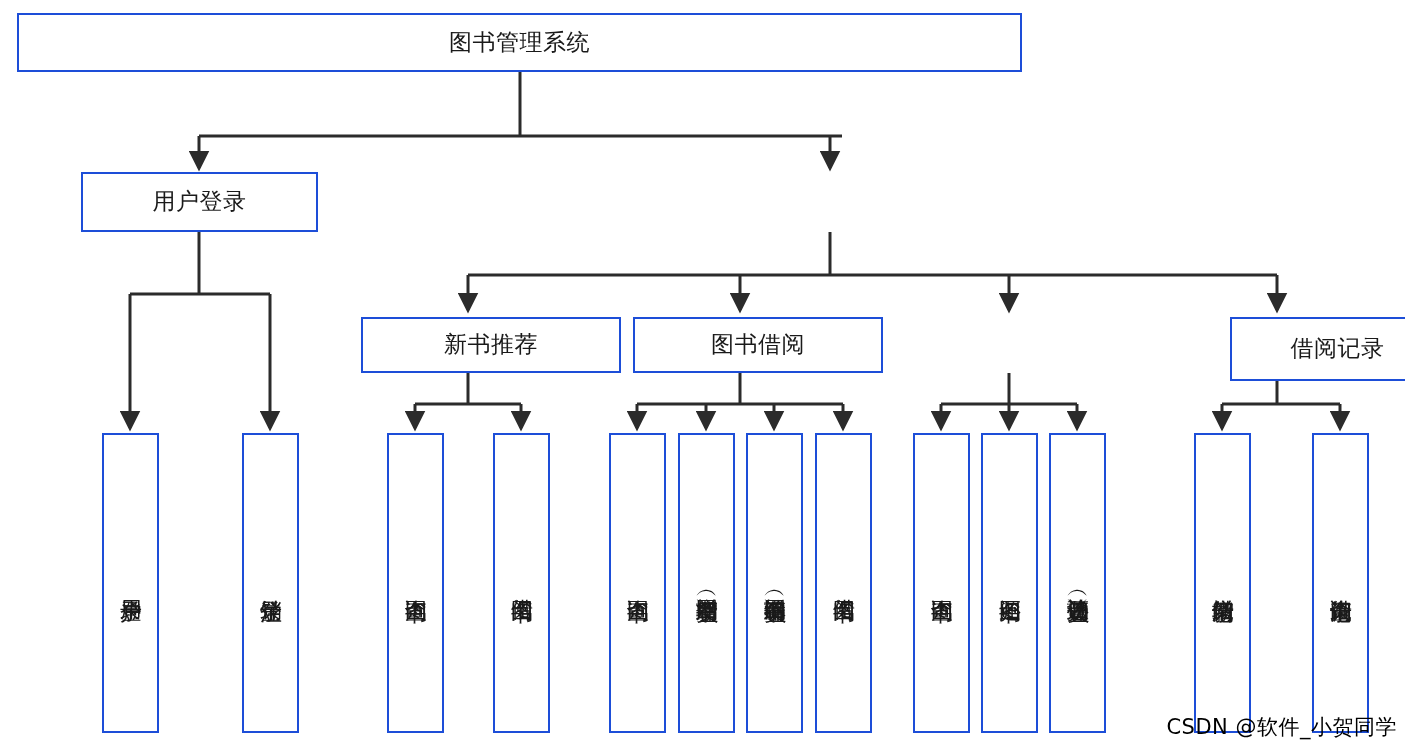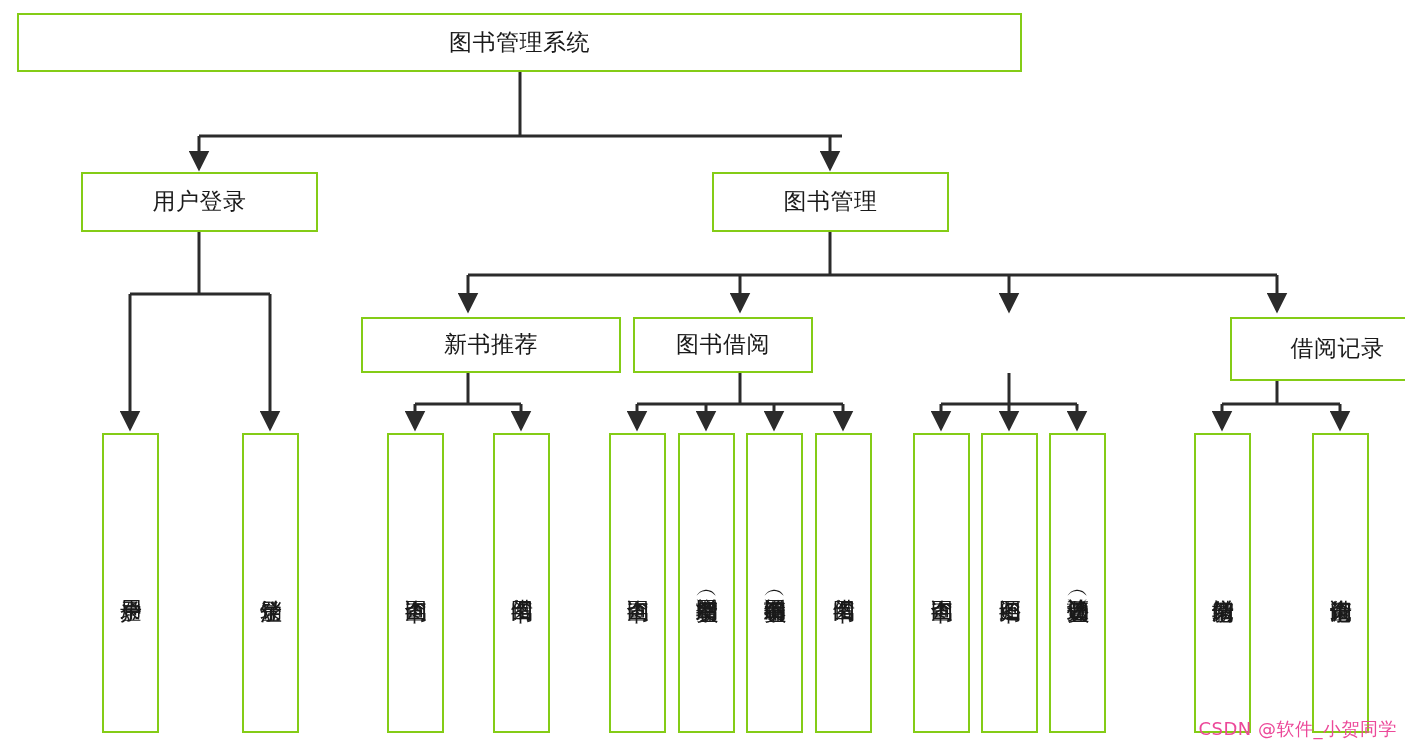--- a/index.html
+++ b/index.html
@@ -13,21 +13,21 @@
   #canvas {
     position: relative;
     width: 1405px;
     height: 747px;
     background: #ffffff;
     overflow: hidden;
   }
   .node {
     position: absolute;
     box-sizing: border-box;
-    border: 2px solid #84cc16;
+    border: 2px solid #1d4ed8;
     background: #ffffff;
     display: flex;
     align-items: center;
     justify-content: center;
     color: #1a1a1a;
     z-index: 3;
   }
   .node.horiz {
     font-size: 23px;
     line-height: 1.1;
@@ -54,22 +54,22 @@
     top: 0;
     width: 1405px;
     height: 747px;
     z-index: 1;
     pointer-events: none;
   }
   #watermark {
     position: absolute;
     right: 8px;
     bottom: 6px;
-    font-size: 18px;
-    color: #ec4899;
+    font-size: 21px;
+    color: #000000;
     z-index: 5;
     white-space: nowrap;
     letter-spacing: 0.5px;
   }
 </style>
 </head>
 <body>
 
 <div id="canvas">
 
@@ -123,28 +123,25 @@
     </g>
   </svg>
 
   <div class="node horiz" style="left:17px; top:13px; width:1005px; height:59px;">
     <span class="lbl">图书管理系统</span>
   </div>
 
   <div class="node horiz" style="left:81px; top:172px; width:237px; height:60px;">
     <span class="lbl">用户登录</span>
   </div>
-  <div class="node horiz" style="left:712px; top:172px; width:237px; height:60px;">
-    <span class="lbl">图书管理</span>
-  </div>
 
   <div class="node horiz" style="left:361px; top:317px; width:260px; height:56px;">
     <span class="lbl">新书推荐</span>
   </div>
-  <div class="node horiz" style="left:633px; top:317px; width:180px; height:56px;">
+  <div class="node horiz" style="left:633px; top:317px; width:250px; height:56px;">
     <span class="lbl">图书借阅</span>
   </div>
   <div class="node horiz" style="left:1230px; top:317px; width:215px; height:64px;">
     <span class="lbl">借阅记录</span>
   </div>
 
   <div class="node vert" style="left:102px; top:433px; width:57px; height:300px;">
     <span class="lbl">用户登录</span>
   </div>
   <div class="node vert" style="left:242px; top:433px; width:57px; height:300px;">

